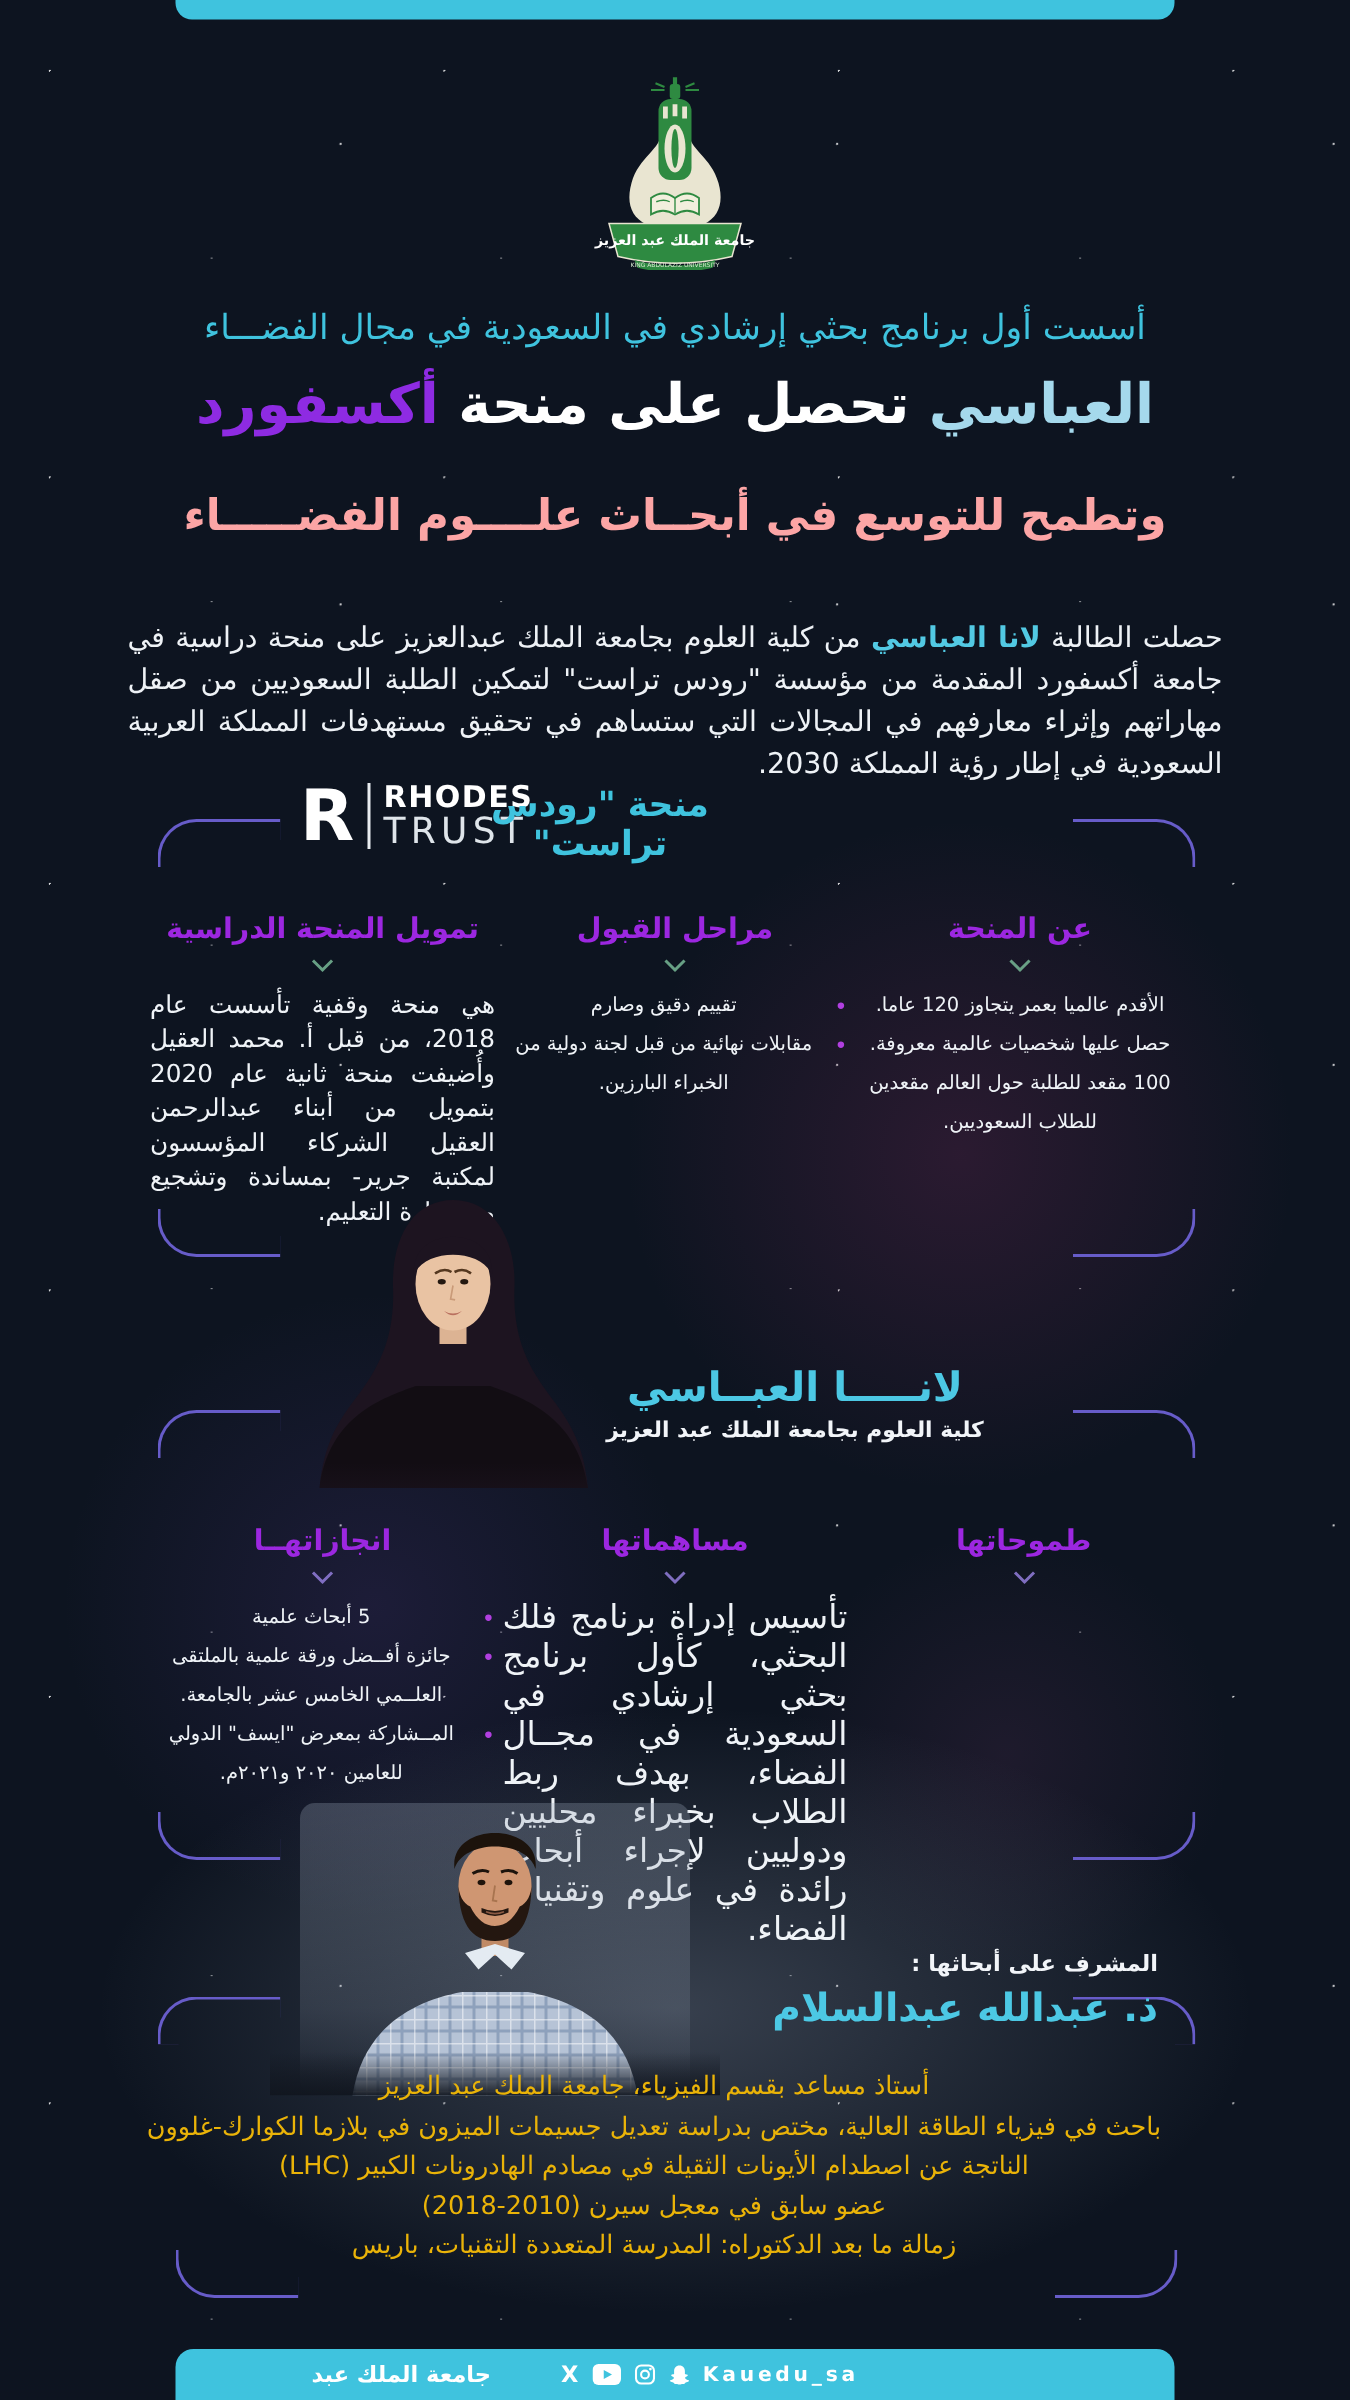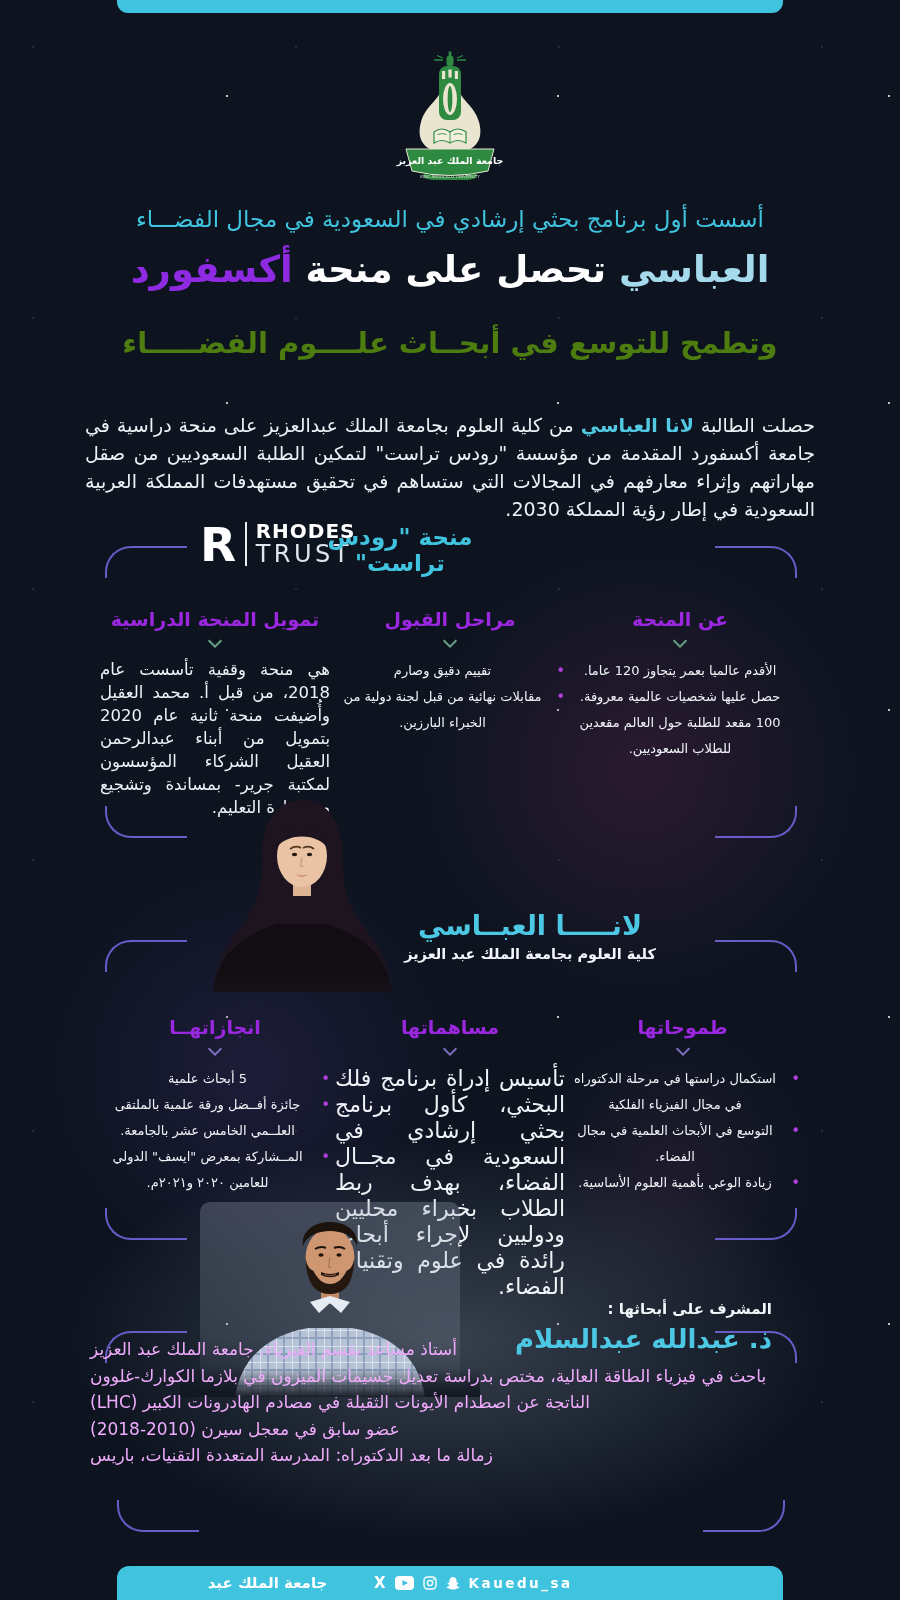--- a/index.html
+++ b/index.html
@@ -34,21 +34,21 @@
 
   .kau-logo{position:absolute;left:390px;top:50px;width:120px;height:130px;}
 
   .h-line1{position:absolute;left:0;top:206px;width:100%;text-align:center;direction:rtl;
     color:#3fc3de;font-size:23px;font-weight:normal;}
   .h-line2{position:absolute;left:0;top:248px;width:100%;text-align:center;direction:rtl;
     font-size:37px;font-weight:bold;color:#ffffff;}
   .h-line2 .nm{color:#a5d9ec;}
   .h-line2 .ox{color:#8e2be2;}
   .h-line3{position:absolute;left:0;top:326px;width:100%;text-align:center;direction:rtl;
-    color:#4d7c0f;font-size:29px;font-weight:bold;}
+    color:#fca5a5;font-size:29px;font-weight:bold;}
   .intro{position:absolute;left:85px;top:392px;width:730px;direction:rtl;text-align:justify;
     font-size:19px;line-height:28px;color:#eef2f6;}
   .intro .hl{color:#52c9e3;font-weight:bold;}
 
   .bk{position:absolute;width:80px;height:30px;border:0 solid #675cc9;pointer-events:none;}
   .bk-tl{border-top-width:2px;border-left-width:2px;border-top-left-radius:26px;}
   .bk-tr{border-top-width:2px;border-right-width:2px;border-top-right-radius:26px;}
   .bk-bl{border-bottom-width:2px;border-left-width:2px;border-bottom-left-radius:26px;}
   .bk-br{border-bottom-width:2px;border-right-width:2px;border-bottom-right-radius:26px;}
 
@@ -74,22 +74,22 @@
 
   .lana-photo{position:absolute;left:205px;top:792px;width:195px;height:200px;}
   .lana-id{position:absolute;left:400px;top:910px;width:260px;text-align:center;direction:rtl;}
   .lana-name{color:#4cc8e4;font-size:27px;font-weight:bold;}
   .lana-sub{color:#f2f5f9;font-size:14.5px;font-weight:bold;margin-top:5px;}
 
   .man-photo{position:absolute;left:180px;top:1202px;width:300px;height:195px;}
   .sup-block{position:absolute;left:450px;top:1300px;width:322px;direction:rtl;text-align:right;}
   .sup-label{font-size:15px;font-weight:bold;color:#f2f5f9;}
   .sup-name{font-size:26px;font-weight:bold;color:#4cc8e4;margin-top:6px;}
-  .sup-bio{position:absolute;left:90px;top:1336px;width:692px;direction:rtl;text-align:left;
-    font-size:17px;line-height:26.5px;color:#f0abfc;}
+  .sup-bio{position:absolute;left:90px;top:1378px;width:692px;direction:rtl;text-align:center;
+    font-size:17px;line-height:26.5px;color:#eab308;}
 </style>
 </head>
 <body>
 
 <div class="canvas">
   <div class="stars"></div>
   <div class="glow glow1"></div>
   <div class="glow glow2"></div>
   <div class="glow glow4"></div>
   <div class="glow glow3"></div>
@@ -182,25 +182,20 @@
     <div class="lana-sub">كلية العلوم بجامعة الملك عبد العزيز</div>
   </div>
 
   <div class="bk bk-tl" style="left:105px;top:940px;"></div>
   <div class="bk bk-tr" style="left:715px;top:940px;"></div>
 
   <div class="student-sec">
     <div class="col" style="left:565px;top:998px;width:235px;">
       <div class="hd">طموحاتها</div>
       <span class="chev"></span>
-      <ul class="blt bdy">
-        <li>استكمال دراستها في مرحلة الدكتوراه في مجال الفيزياء الفلكية</li>
-        <li>التوسع في الأبحاث العلمية في مجال الفضاء.</li>
-        <li>زيادة الوعي بأهمية العلوم الأساسية.</li>
-      </ul>
     </div>
     <div class="col" style="left:335px;top:998px;">
       <div class="hd">مساهماتها</div>
       <span class="chev"></span>
       <div class="bdy just" style="font-size:22px;line-height:26px;">تأسيس إدراة برنامج فلك البحثي، كأول برنامج بحثي إرشادي في السعودية في مجــال الفضاء، بهدف ربط الطلاب بخبراء محليين ودوليين لإجراء أبحاث رائدة في علوم وتقنيات الفضاء.</div>
     </div>
     <div class="col" style="left:100px;top:998px;">
       <div class="hd">انجازاتهــا</div>
       <span class="chev"></span>
       <ul class="blt bdy">

